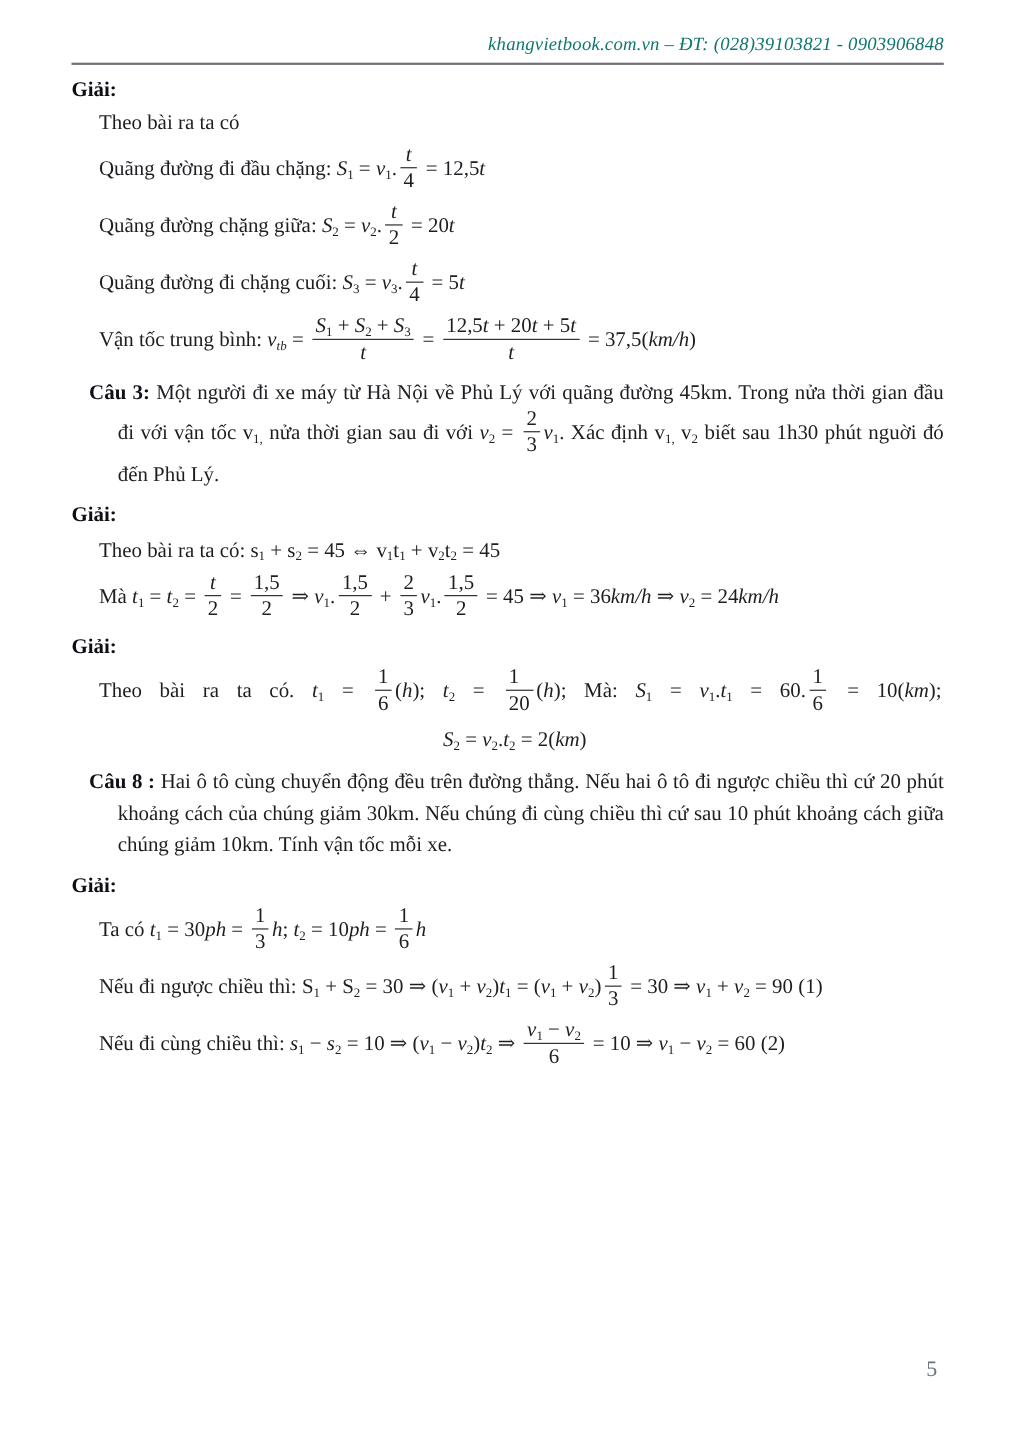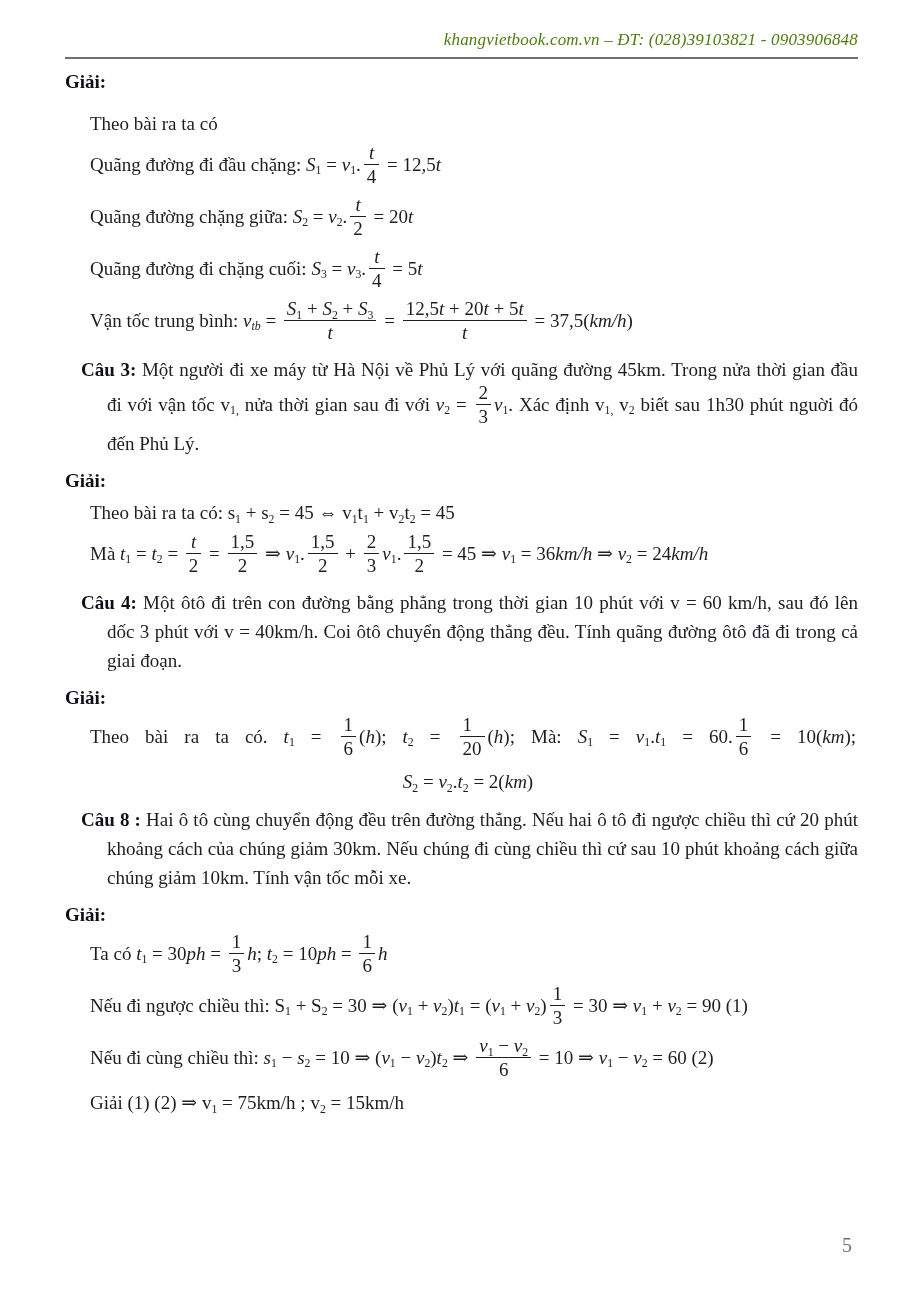--- a/index.html
+++ b/index.html
@@ -7,25 +7,25 @@
     position:relative;
     width:920px; height:1315px;
     box-sizing:border-box;
     padding:30px 62px 0 65px;
     background:#ffffff;
     overflow:hidden;
     font-family:"Liberation Serif","DejaVu Serif",serif;
     font-size:19px;
     color:#1d1d22;
   }
-  .header { text-align:right; font-style:italic; font-size:17px; color:#4d7c0f; letter-spacing:.2px; }
+  .header { text-align:right; font-style:italic; font-size:17px; color:#0f766e; letter-spacing:.2px; }
   .rule   { border-bottom:2px solid #6f6f78; margin-top:7px; }
 
   .giai { font-weight:bold; margin:12px 0 2px 0; color:#0e0e16; }
-  .tline { margin:17px 0 0 25px; line-height:27px; }
+  .tline { margin:5px 0 0 25px; line-height:27px; }
   .mline { margin:7px 0 0 25px; line-height:27px; white-space:nowrap; }
   .mline.shift { margin-left:13px;text-align:center; }
   .jline { white-space:normal; text-align:justify; text-align-last:justify; margin-right:2px; }
   .para  { margin:10px 0 0 16px; padding-left:26px; text-indent:-26px; text-align:justify; line-height:29px; }
 
   b { font-weight:bold; color:#101018; }
   i { font-style:italic; }
   sub { font-size:0.62em; line-height:0; vertical-align:-0.3em; }
 
   .frac { display:inline-block; vertical-align:middle; text-align:center; margin:0 3px; position:relative; top:-2px; text-indent:0; }
@@ -51,28 +51,26 @@
     <div class="mline">Quãng đường đi đầu chặng: <i>S</i><sub>1</sub> = <i>v</i><sub>1</sub>.<span class="frac"><span class="fnum"><i>t</i></span><span class="fden">4</span></span> = 12,5<i>t</i></div>
     <div class="mline">Quãng đường chặng giữa: <i>S</i><sub>2</sub> = <i>v</i><sub>2</sub>.<span class="frac"><span class="fnum"><i>t</i></span><span class="fden">2</span></span> = 20<i>t</i></div>
     <div class="mline">Quãng đường đi chặng cuối: <i>S</i><sub>3</sub> = <i>v</i><sub>3</sub>.<span class="frac"><span class="fnum"><i>t</i></span><span class="fden">4</span></span> = 5<i>t</i></div>
     <div class="mline">Vận tốc trung bình: <i>v</i><sub><i>tb</i></sub> = <span class="frac"><span class="fnum"><i>S</i><sub>1</sub> + <i>S</i><sub>2</sub> + <i>S</i><sub>3</sub></span><span class="fden"><i>t</i></span></span> = <span class="frac"><span class="fnum">12,5<i>t</i> + 20<i>t</i> + 5<i>t</i></span><span class="fden"><i>t</i></span></span> = 37,5(<i>km/h</i>)</div>
 
     <div class="para"><b>Câu 3:</b> Một người đi xe máy từ Hà Nội về Phủ Lý với quãng đường 45km. Trong nửa thời gian đầu đi với vận tốc v<sub>1,</sub> nửa thời gian sau đi với <i>v</i><sub>2</sub> = <span class="frac"><span class="fnum">2</span><span class="fden">3</span></span><i>v</i><sub>1</sub>. Xác định v<sub>1,</sub> v<sub>2</sub> biết sau 1h30 phút nguời đó đến Phủ Lý.</div>
     <div class="giai">Giải:</div>
     <div class="mline">Theo bài ra ta có: s<sub>1</sub> + s<sub>2</sub> = 45 ⇔ v<sub>1</sub>t<sub>1</sub> + v<sub>2</sub>t<sub>2</sub> = 45</div>
     <div class="mline">Mà <i>t</i><sub>1</sub> = <i>t</i><sub>2</sub> = <span class="frac"><span class="fnum"><i>t</i></span><span class="fden">2</span></span> = <span class="frac"><span class="fnum">1,5</span><span class="fden">2</span></span> ⇒ <i>v</i><sub>1</sub>.<span class="frac"><span class="fnum">1,5</span><span class="fden">2</span></span> + <span class="frac"><span class="fnum">2</span><span class="fden">3</span></span><i>v</i><sub>1</sub>.<span class="frac"><span class="fnum">1,5</span><span class="fden">2</span></span> = 45 ⇒ <i>v</i><sub>1</sub> = 36<i>km/h</i> ⇒ <i>v</i><sub>2</sub> = 24<i>km/h</i></div>
 
-    <div class="para"><b>Câu 4:</b> Một ôtô đi trên con đường bằng phẳng trong thời gian 10 phút với v = 60 km/h, sau đó lên dốc 3 phút với v = 40km/h. Coi ôtô chuyển động thẳng đều. Tính quãng đường ôtô đã đi trong cả giai đoạn.</div>
     <div class="giai">Giải:</div>
     <div class="mline jline">Theo bài ra ta có. <i>t</i><sub>1</sub> = <span class="frac"><span class="fnum">1</span><span class="fden">6</span></span>(<i>h</i>); <i>t</i><sub>2</sub> = <span class="frac"><span class="fnum">1</span><span class="fden">20</span></span>(<i>h</i>); Mà: <i>S</i><sub>1</sub> = <i>v</i><sub>1</sub>.<i>t</i><sub>1</sub> = 60.<span class="frac"><span class="fnum">1</span><span class="fden">6</span></span> = 10(<i>km</i>);</div>
     <div class="mline shift"><i>S</i><sub>2</sub> = <i>v</i><sub>2</sub>.<i>t</i><sub>2</sub> = 2(<i>km</i>)</div>
 
     <div class="para"><b>Câu 8 :</b> Hai ô tô cùng chuyển động đều trên đường thẳng. Nếu hai ô tô đi ngược chiều thì cứ 20 phút khoảng cách của chúng giảm 30km. Nếu chúng đi cùng chiều thì cứ sau 10 phút khoảng cách giữa chúng giảm 10km. Tính vận tốc mỗi xe.</div>
     <div class="giai">Giải:</div>
     <div class="mline">Ta có <i>t</i><sub>1</sub> = 30<i>ph</i> = <span class="frac"><span class="fnum">1</span><span class="fden">3</span></span><i>h</i>; <i>t</i><sub>2</sub> = 10<i>ph</i> = <span class="frac"><span class="fnum">1</span><span class="fden">6</span></span><i>h</i></div>
     <div class="mline">Nếu đi ngược chiều thì: S<sub>1</sub> + S<sub>2</sub> = 30 ⇒ (<i>v</i><sub>1</sub> + <i>v</i><sub>2</sub>)<i>t</i><sub>1</sub> = (<i>v</i><sub>1</sub> + <i>v</i><sub>2</sub>)<span class="frac"><span class="fnum">1</span><span class="fden">3</span></span> = 30 ⇒ <i>v</i><sub>1</sub> + <i>v</i><sub>2</sub> = 90 (1)</div>
     <div class="mline">Nếu đi cùng chiều thì: <i>s</i><sub>1</sub> − <i>s</i><sub>2</sub> = 10 ⇒ (<i>v</i><sub>1</sub> − <i>v</i><sub>2</sub>)<i>t</i><sub>2</sub> ⇒ <span class="frac"><span class="fnum"><i>v</i><sub>1</sub> − <i>v</i><sub>2</sub></span><span class="fden">6</span></span> = 10 ⇒ <i>v</i><sub>1</sub> − <i>v</i><sub>2</sub> = 60 (2)</div>
-    <div class="mline">Giải (1) (2) ⇒ v<sub>1</sub> = 75km/h ; v<sub>2</sub> = 15km/h</div>
 
   </div>
 
   <div class="pagenum">5</div>
 </div>
 
 </body></html>

